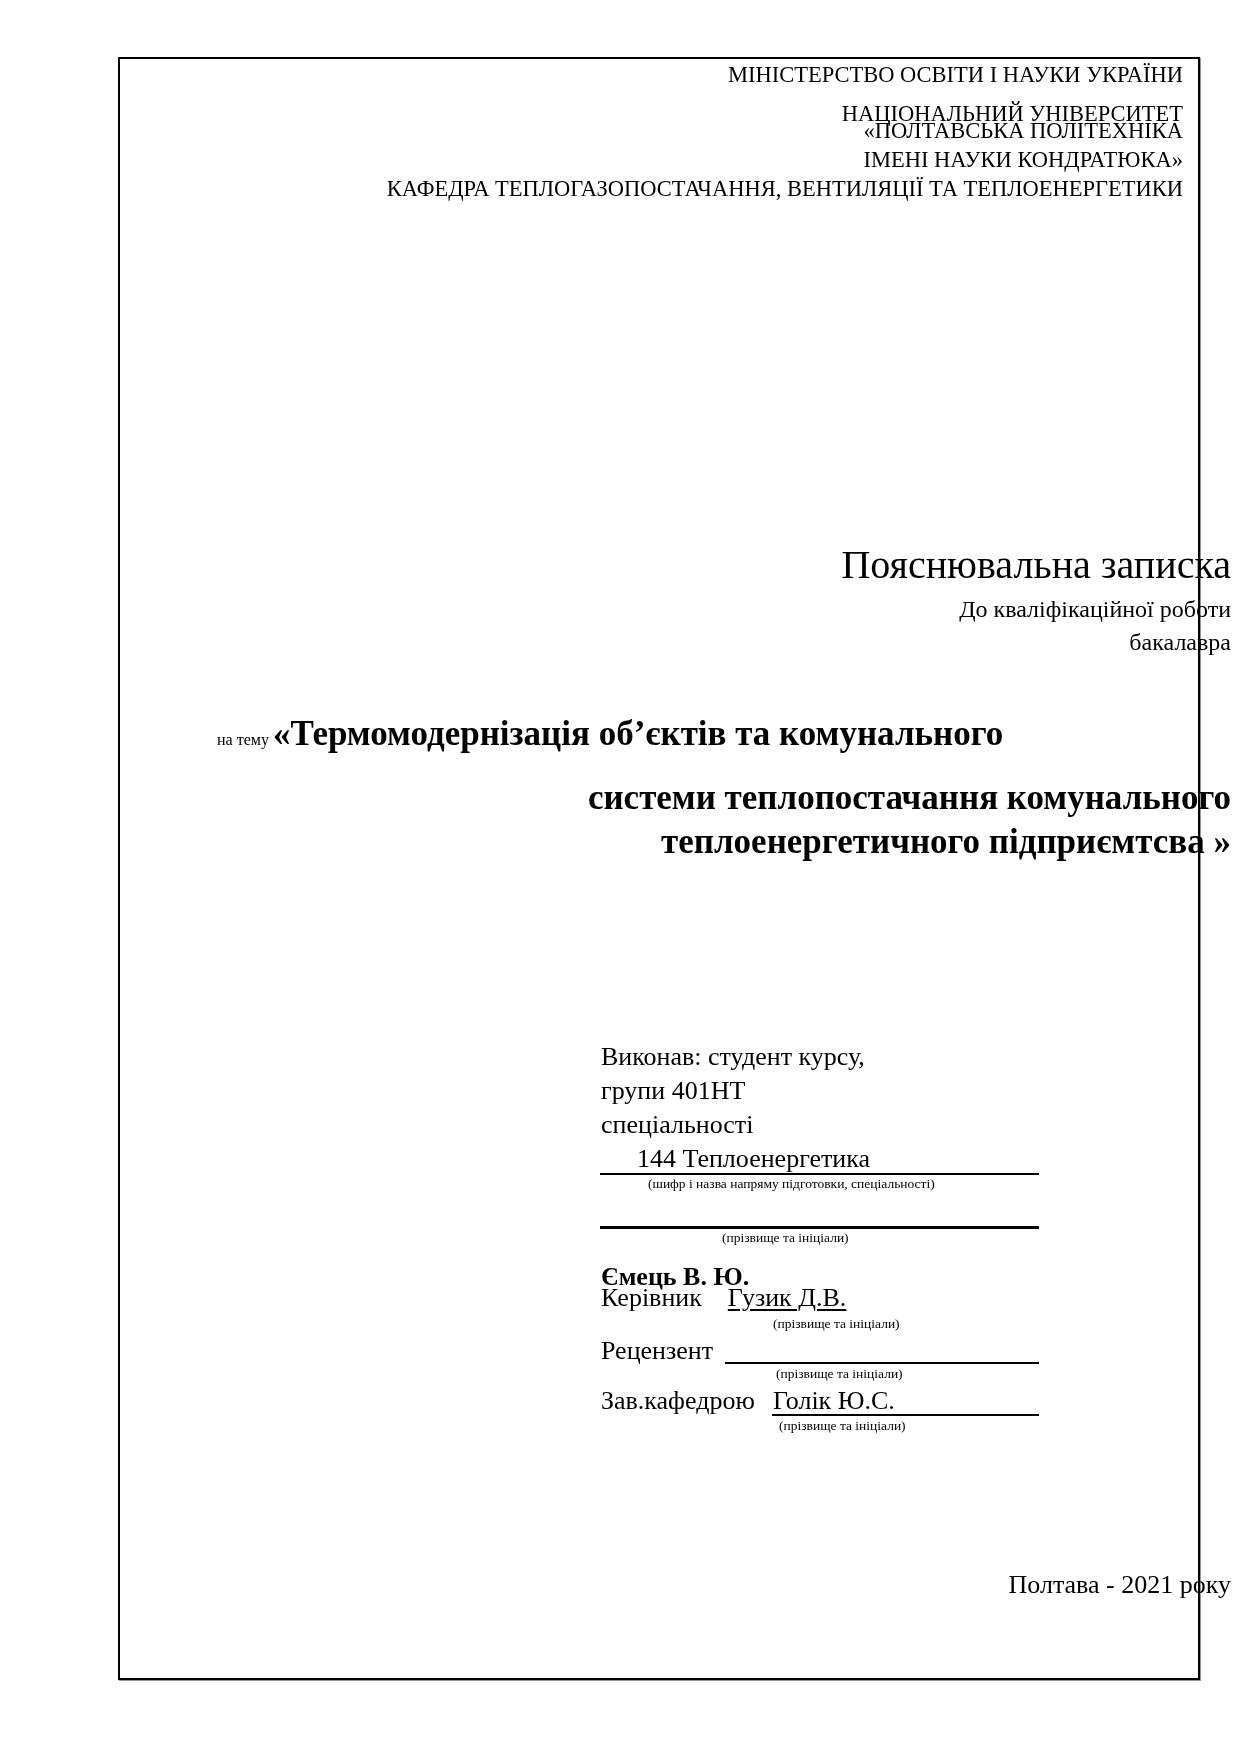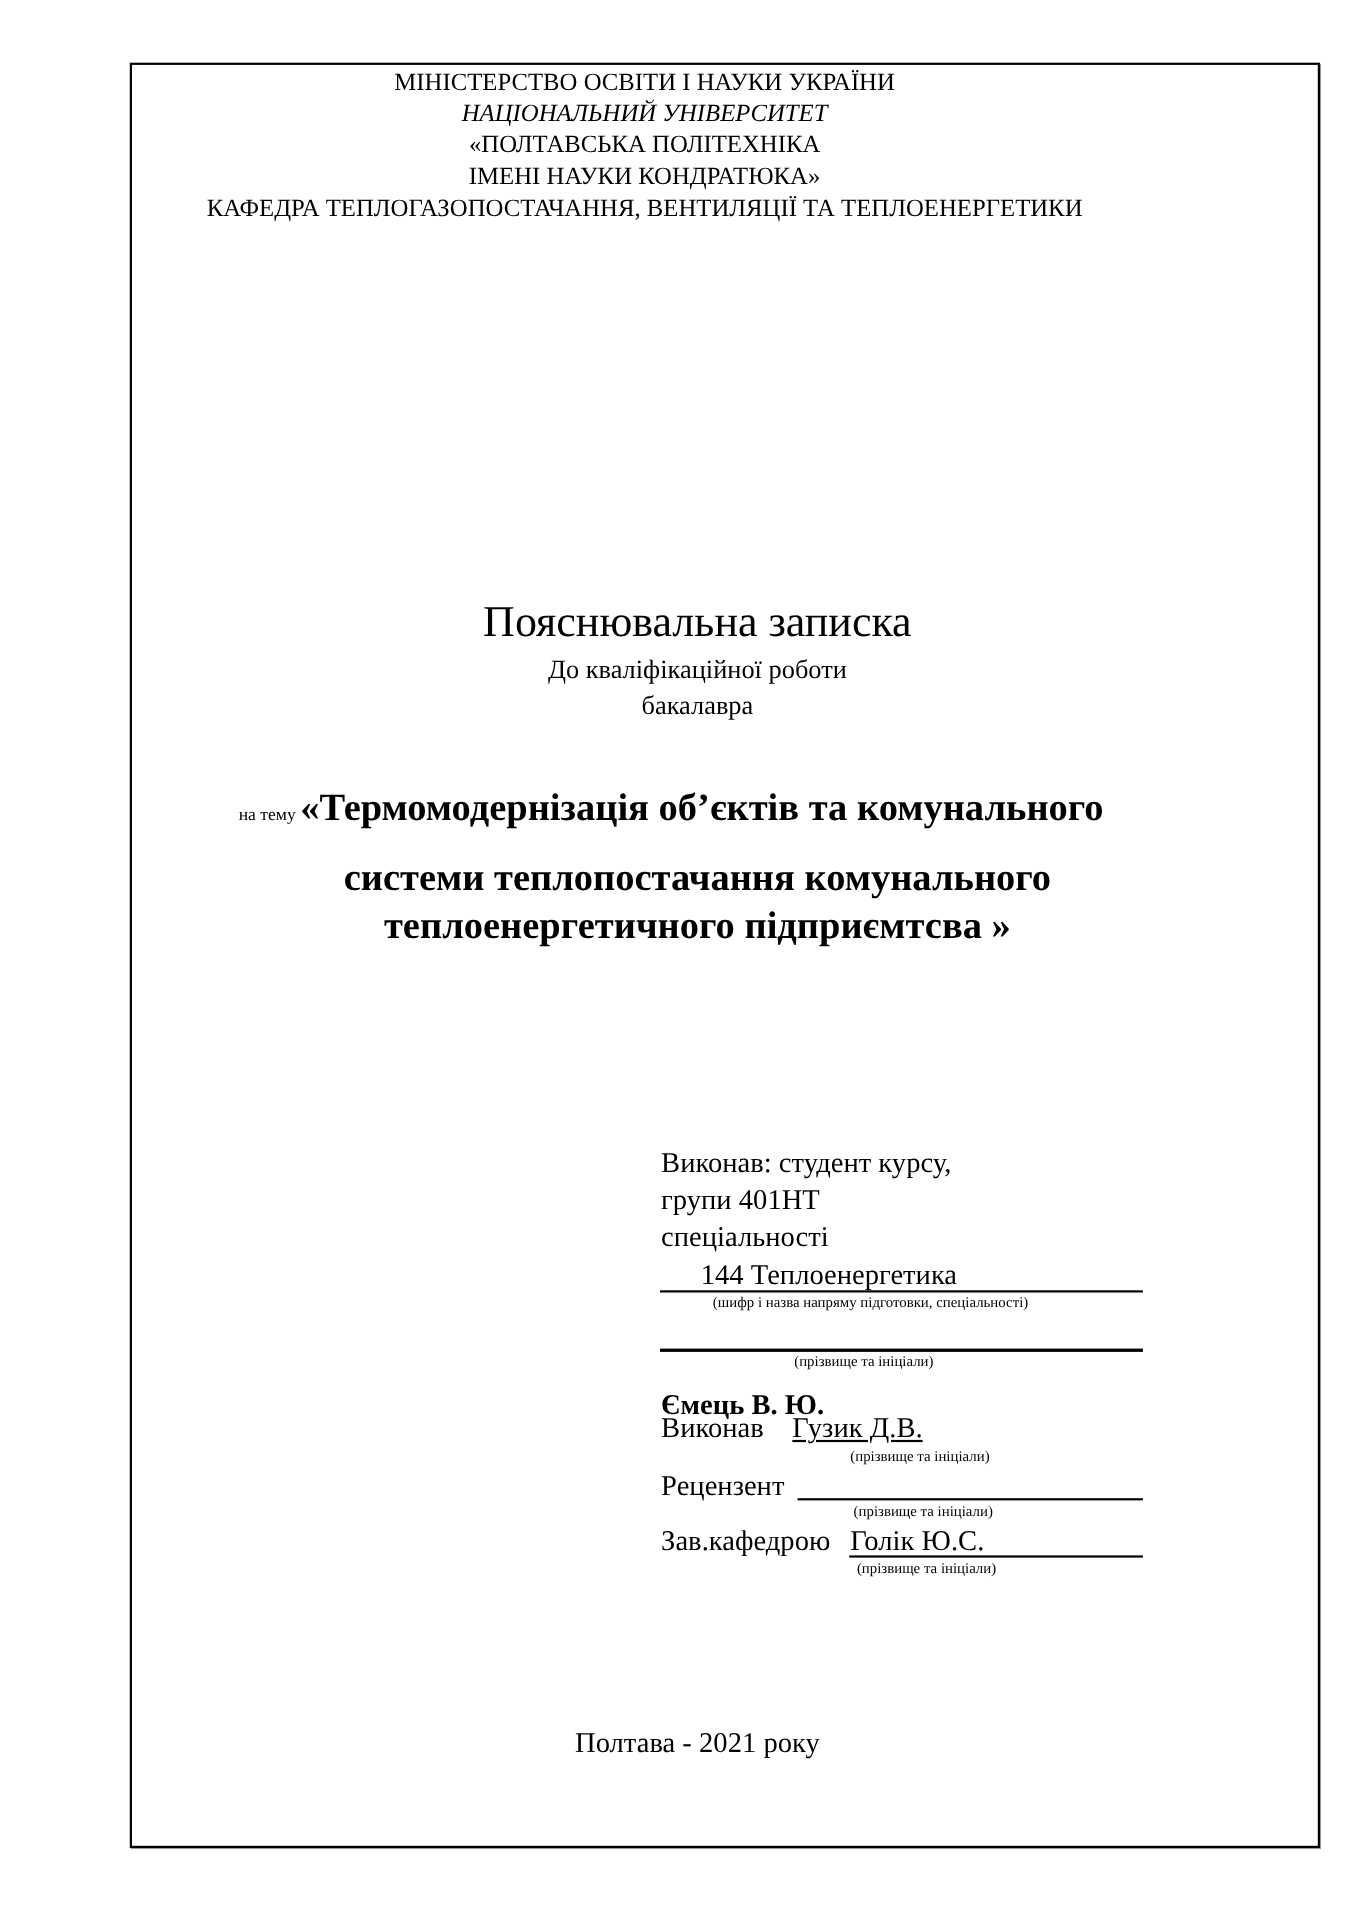--- a/index.html
+++ b/index.html
@@ -1,40 +1,40 @@
 <!DOCTYPE html>
 <html><head>
 <meta charset="utf-8">
 <style>
   html, body { margin:0; padding:0; background:#ffffff; }
   body { width:1240px; height:1754px; position:relative; overflow:hidden;
          font-family:"Liberation Serif", "DejaVu Serif", serif; color:#000; }
   .frame { position:absolute; left:118px; top:57px; width:1078px; height:1619px;
            border:2px solid #000; box-shadow:1px 1px 0 #999; }
   .line { position:absolute; white-space:nowrap; }
-  .center { left:0; width:1172px; text-align:center; }
+  .center { left:0; width:1172px; text-align:right;padding-left:11px; }
   .hdr { font-size:22.5px; line-height:28px; }
   .title { font-size:40px; line-height:46px; }
   .sub { font-size:24px; line-height:30px; }
   .theme { font-size:35px; line-height:42px; font-weight:bold; }
   .theme .lead { font-weight:normal; font-size:16px; }
   .sig { left:601px; font-size:26px; line-height:32px; }
   .cap { font-size:13.5px; line-height:16px; }
   .uline { position:absolute; height:0; border-top:2px solid #000; }
   .uline.thick { border-top-width:3px; }
   .u { text-decoration:underline; text-underline-offset:3px; text-decoration-thickness:1.5px; }
   .bold { font-weight:bold; }
 </style>
 </head>
 <body>
 
 <div class="frame"></div>
 
 <div class="line center hdr" style="top:61px;">МІНІСТЕРСТВО ОСВІТИ І НАУКИ УКРАЇНИ</div>
-<div class="line center hdr" style="top:89px;font-style:italic;">НАЦІОНАЛЬНИЙ УНІВЕРСИТЕТ</div>
+<div class="line center hdr" style="top:100px;">НАЦІОНАЛЬНИЙ УНІВЕРСИТЕТ</div>
 <div class="line center hdr" style="top:117px;">«ПОЛТАВСЬКА ПОЛІТЕХНІКА</div>
 <div class="line center hdr" style="top:146px;">ІМЕНІ НАУКИ КОНДРАТЮКА»</div>
 <div class="line center hdr" style="top:175px;">КАФЕДРА ТЕПЛОГАЗОПОСТАЧАННЯ, ВЕНТИЛЯЦІЇ ТА ТЕПЛОЕНЕРГЕТИКИ</div>
 
 <div class="line center title" style="top:542px; left:48px;">Пояснювальна записка</div>
 <div class="line center sub" style="top:594px; left:48px;">До кваліфікаційної роботи</div>
 <div class="line center sub" style="top:627px; left:48px;">бакалавра</div>
 
 <div class="line theme" style="top:713px; left:217px;">
   <span class="lead">на тему </span><span>«Термомодернізація об’єктів та комунального</span>
@@ -47,21 +47,21 @@
 <div class="line sig" style="top:1109px;">спеціальності</div>
 <div class="line sig" style="top:1143px;margin-left:36px;">144 Теплоенергетика</div>
 <div class="uline" style="left:600px; top:1173px; width:439px;"></div>
 <div class="line cap" style="top:1176px; left:648px;text-align:right;">(шифр і назва напряму підготовки, спеціальності)</div>
 
 <div class="line sig bold" style="top:1261px;">Ємець В. Ю.</div>
 <div class="uline thick" style="left:600px; top:1226px; width:439px;"></div>
 <div class="line cap" style="top:1230px; left:722px;">(прізвище та ініціали)</div>
 
 <div class="line sig" style="top:1282px;">
-  <span>Виконав</span><span style="display:inline-block; width:26px;"></span><span class="u">Гузик Д.В.</span><span class="u" style="display:inline-block; width:10px;"></span>
+  <span>Керівник</span><span style="display:inline-block; width:26px;"></span><span class="u">Гузик Д.В.</span><span class="u" style="display:inline-block; width:10px;"></span>
 </div>
 <div class="line cap" style="top:1316px; left:773px;">(прізвище та ініціали)</div>
 
 <div class="line sig" style="top:1335px;">Рецензент</div>
 <div class="uline" style="left:725px; top:1362px; width:314px;"></div>
 <div class="line cap" style="top:1366px; left:776px;">(прізвище та ініціали)</div>
 
 <div class="line sig" style="top:1385px;">
   <span>Зав.кафедрою</span>
 </div>

